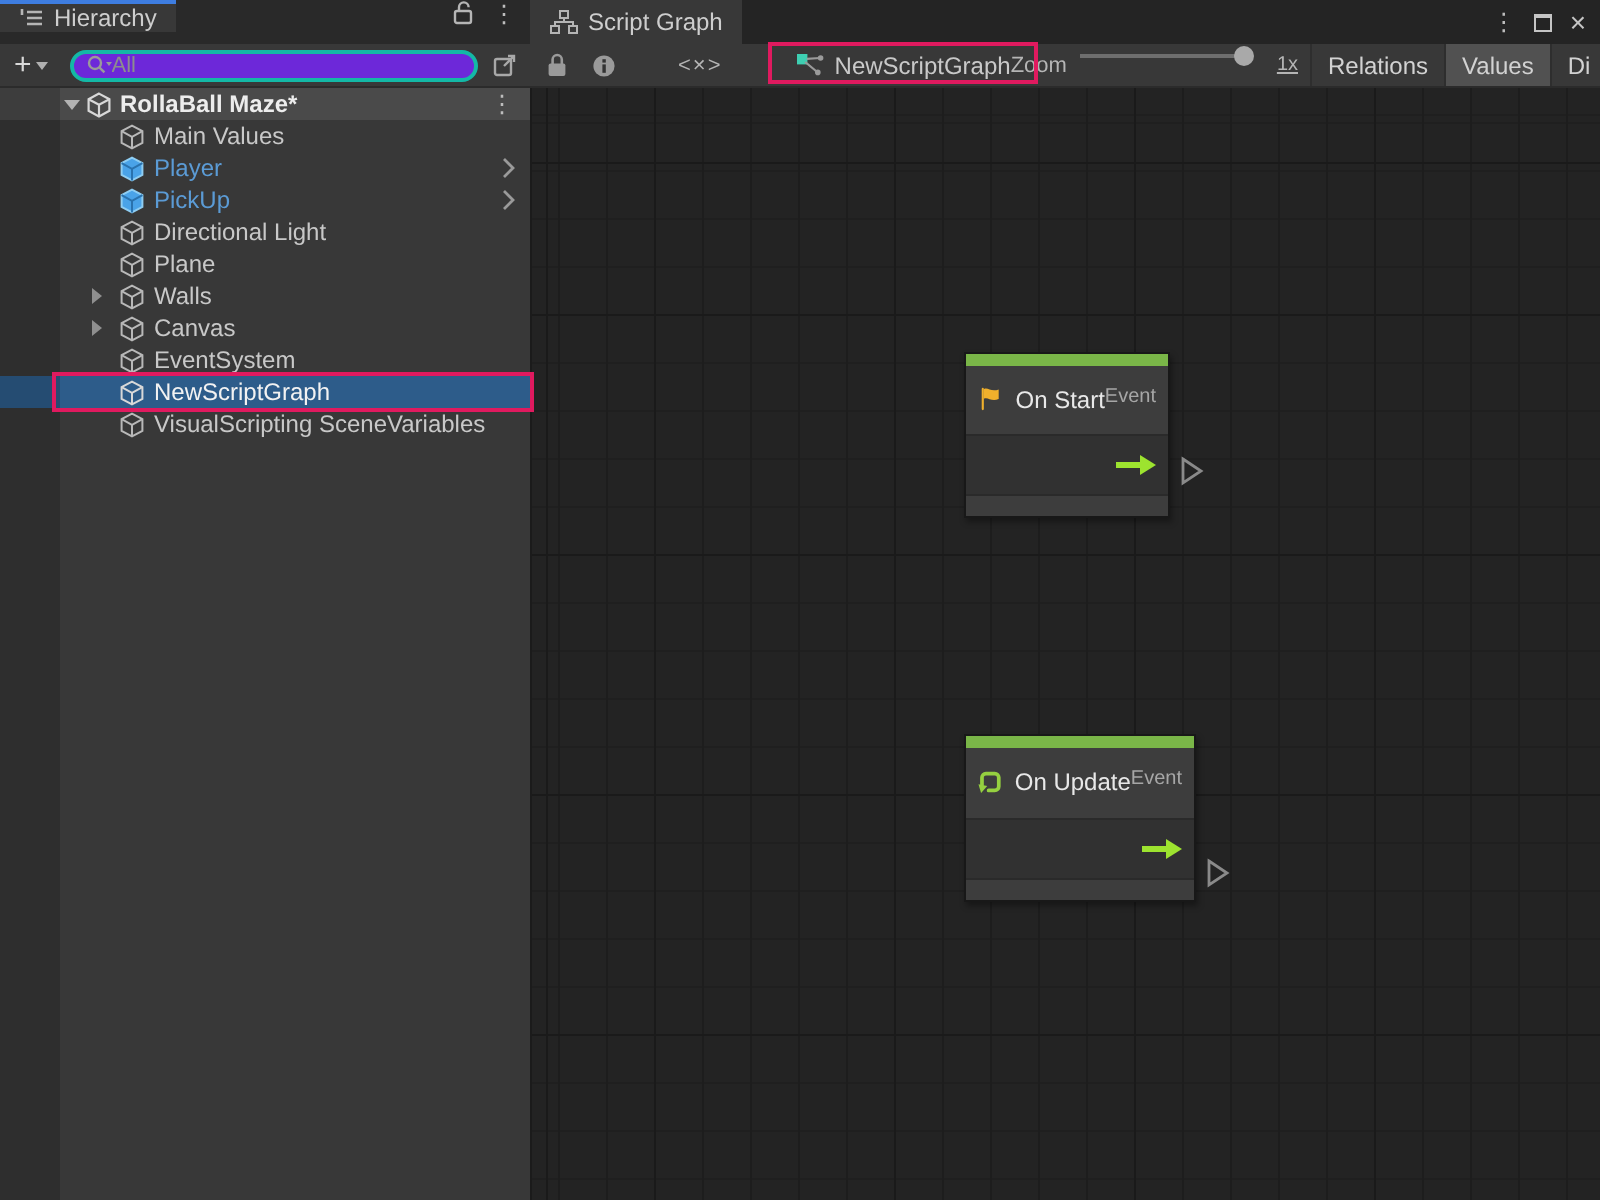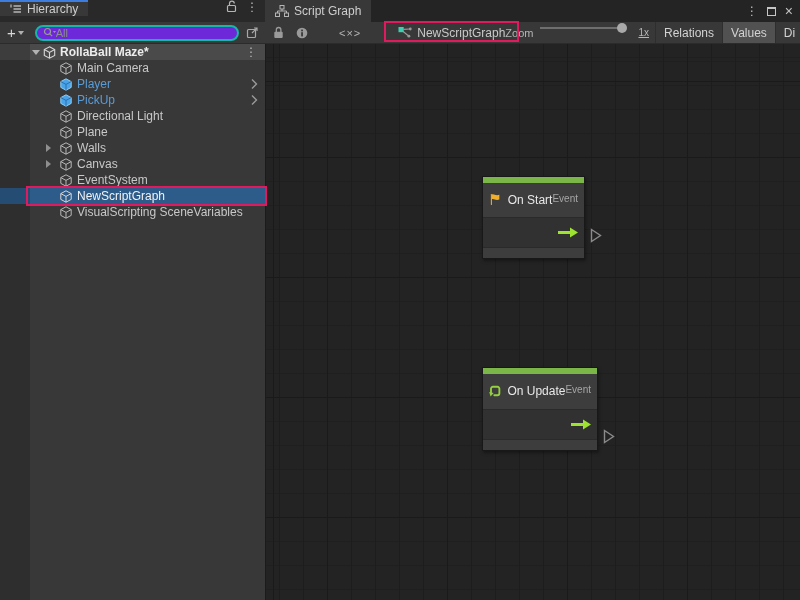--- a/index.html
+++ b/index.html
@@ -167,21 +167,21 @@
       </div>
 
       <div class="h-row">
         <span class="slot"></span>
         <span class="row-icon">
           <svg width="12" height="13" viewBox="0 0 12 13">
               <polygon points="6,0.8 11.2,3.6 11.2,9.4 6,12.2 0.8,9.4 0.8,3.6" fill="none" stroke="#b8b8b8"></polygon>
               <path d="M0.8,3.6 L6,6.4 L11.2,3.6 M6,6.4 V12.2" fill="none" stroke="#b8b8b8"></path>
             </svg>
         </span>
-        <span class="h-label">Main Camera</span>
+        <span class="h-label">Main Values</span>
       </div>
 
       <div class="h-row prefab">
         <span class="slot"></span>
         <span class="row-icon">
           <svg width="12" height="13" viewBox="0 0 12 13">
               <polygon points="6,0.8 11.2,3.6 11.2,9.4 6,12.2 0.8,9.4 0.8,3.6" fill="#4aa3e8" stroke="#8ecdf2"></polygon>
               <path d="M0.8,3.6 L6,6.4 L11.2,3.6 M6,6.4 V12.2" fill="none" stroke="#2a72ad"></path>
             </svg>
         </span>

